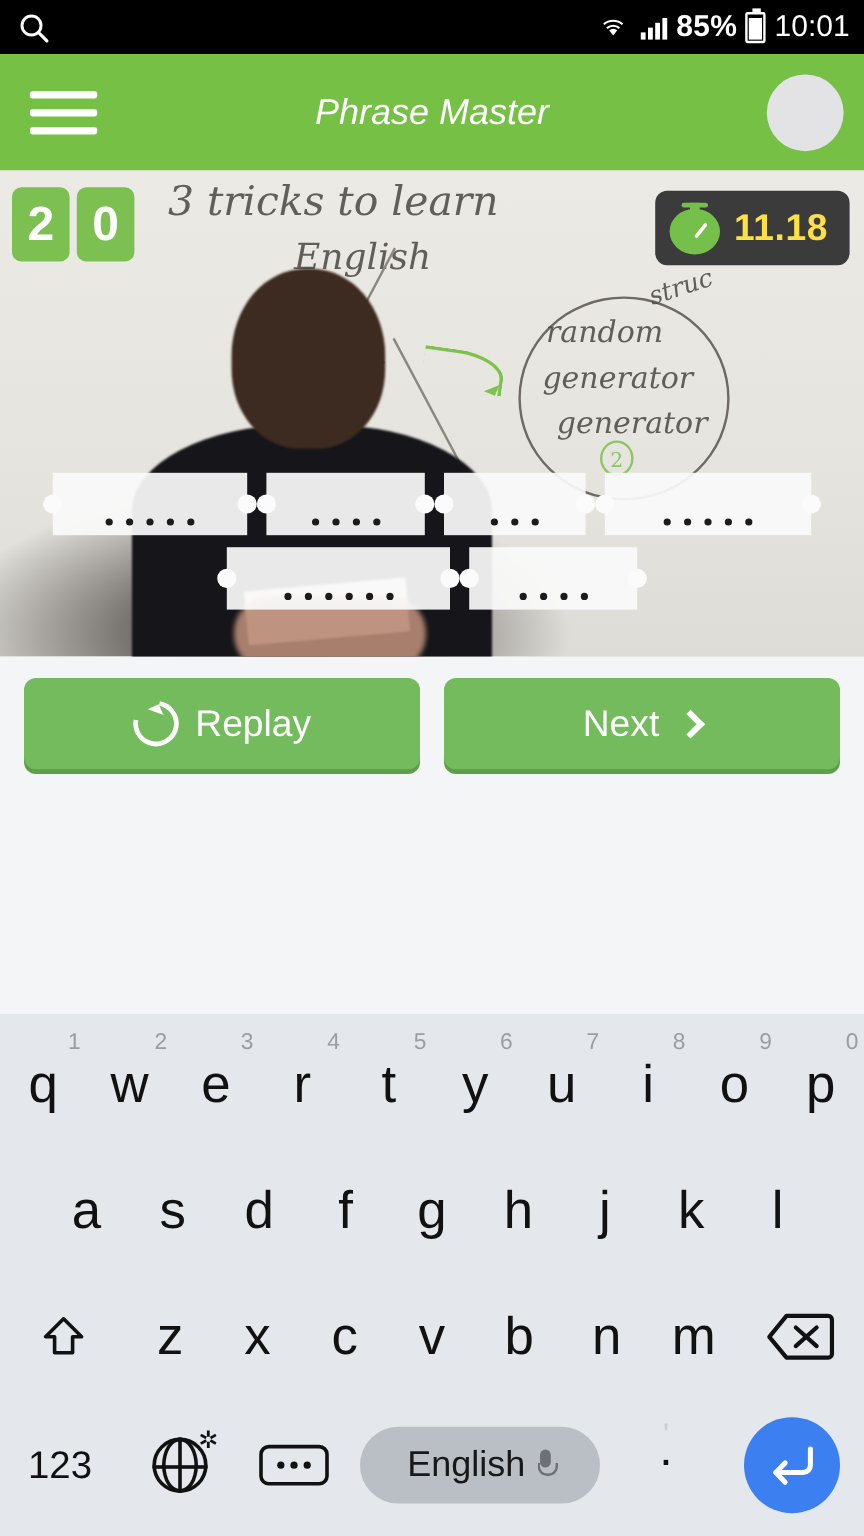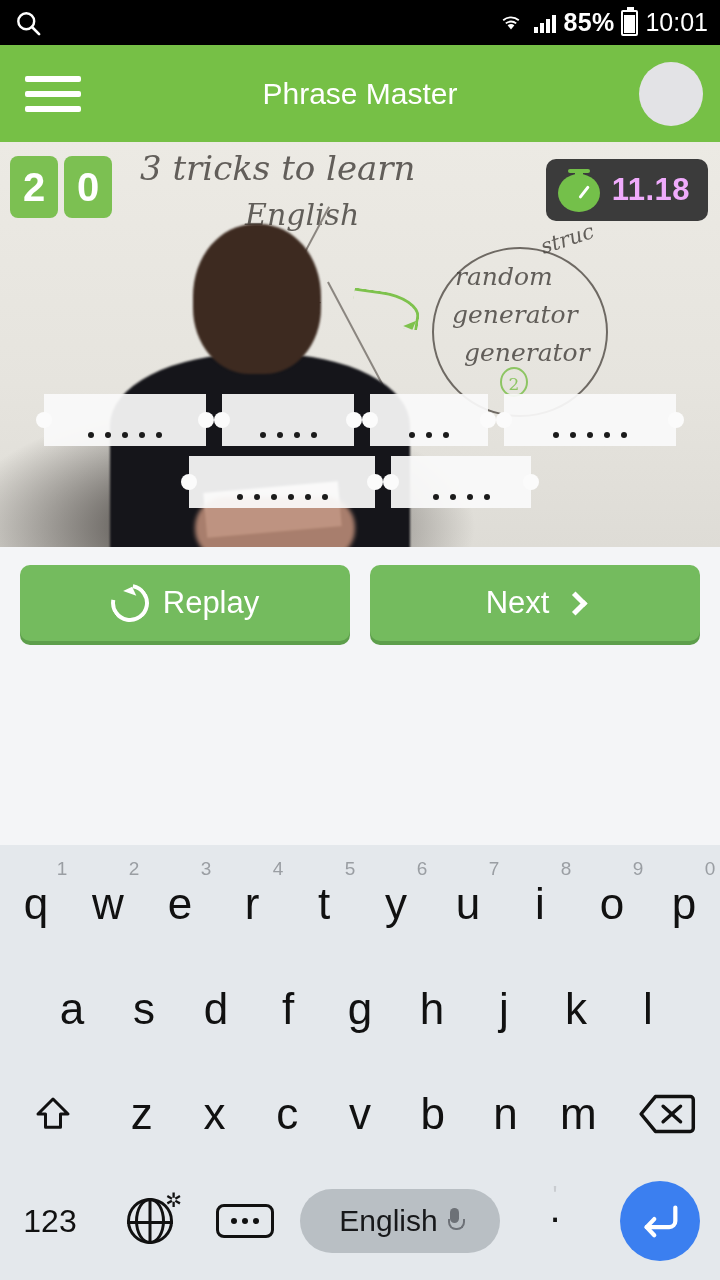--- a/index.html
+++ b/index.html
@@ -17,21 +17,21 @@
     display:flex; align-items:center; justify-content:space-between;
     padding:0 12px 0 14px;
   }
   .sb-right{ display:flex; align-items:center; gap:7px; }
   .sb-text{ font-size:25px; letter-spacing:.3px;font-weight:bold; }
   .sb-time{ font-size:25px; }
 
   
   .appbar{
     height:97px; background:#76c046;
-    display:flex; align-items:center; position:relative;
+    display:flex; align-items:center; position:relative;font-style:italic;
   }
   .hamburger{
     width:56px; margin-left:25px; display:flex; flex-direction:column; gap:9px; cursor:pointer;
   }
   .hamburger i{ display:block; height:6px; background:#fff; border-radius:2px; }
   .app-title{
     position:absolute; left:0; right:0; text-align:center;
     color:#fff; font-size:30px; font-weight:400; pointer-events:none;
   }
   .avatar{
@@ -120,21 +120,21 @@
   .stopwatch .stem{
     position:absolute; left:17px; top:0; width:8px; height:8px; background:#74c04a;
   }
   .stopwatch .cap{
     position:absolute; left:10px; top:0; width:22px; height:4px; background:#74c04a; border-radius:2px;
   }
   .stopwatch .hand{
     position:absolute; left:20px; top:14px; width:3px; height:15px; background:#fff;
     transform-origin:1.5px 15px; transform:rotate(38deg); border-radius:2px;
   }
-  .timer-val{ color:#f0abfc; font-size:31px; font-weight:bold; letter-spacing:.5px; }
+  .timer-val{ color:#fde047; font-size:31px; font-weight:bold; letter-spacing:.5px; }
 
   
   .tiles{ position:absolute; left:0; top:252px; width:100%; }
   .tile-row{ display:flex; justify-content:center; margin-bottom:10px; }
   .tile{
     position:relative; height:52px; background:rgba(250,250,250,.93);
     display:flex; align-items:flex-end; justify-content:center;
     padding-bottom:8px; margin:0 8px;
   }
   .tile .knob-l,.tile .knob-r{

